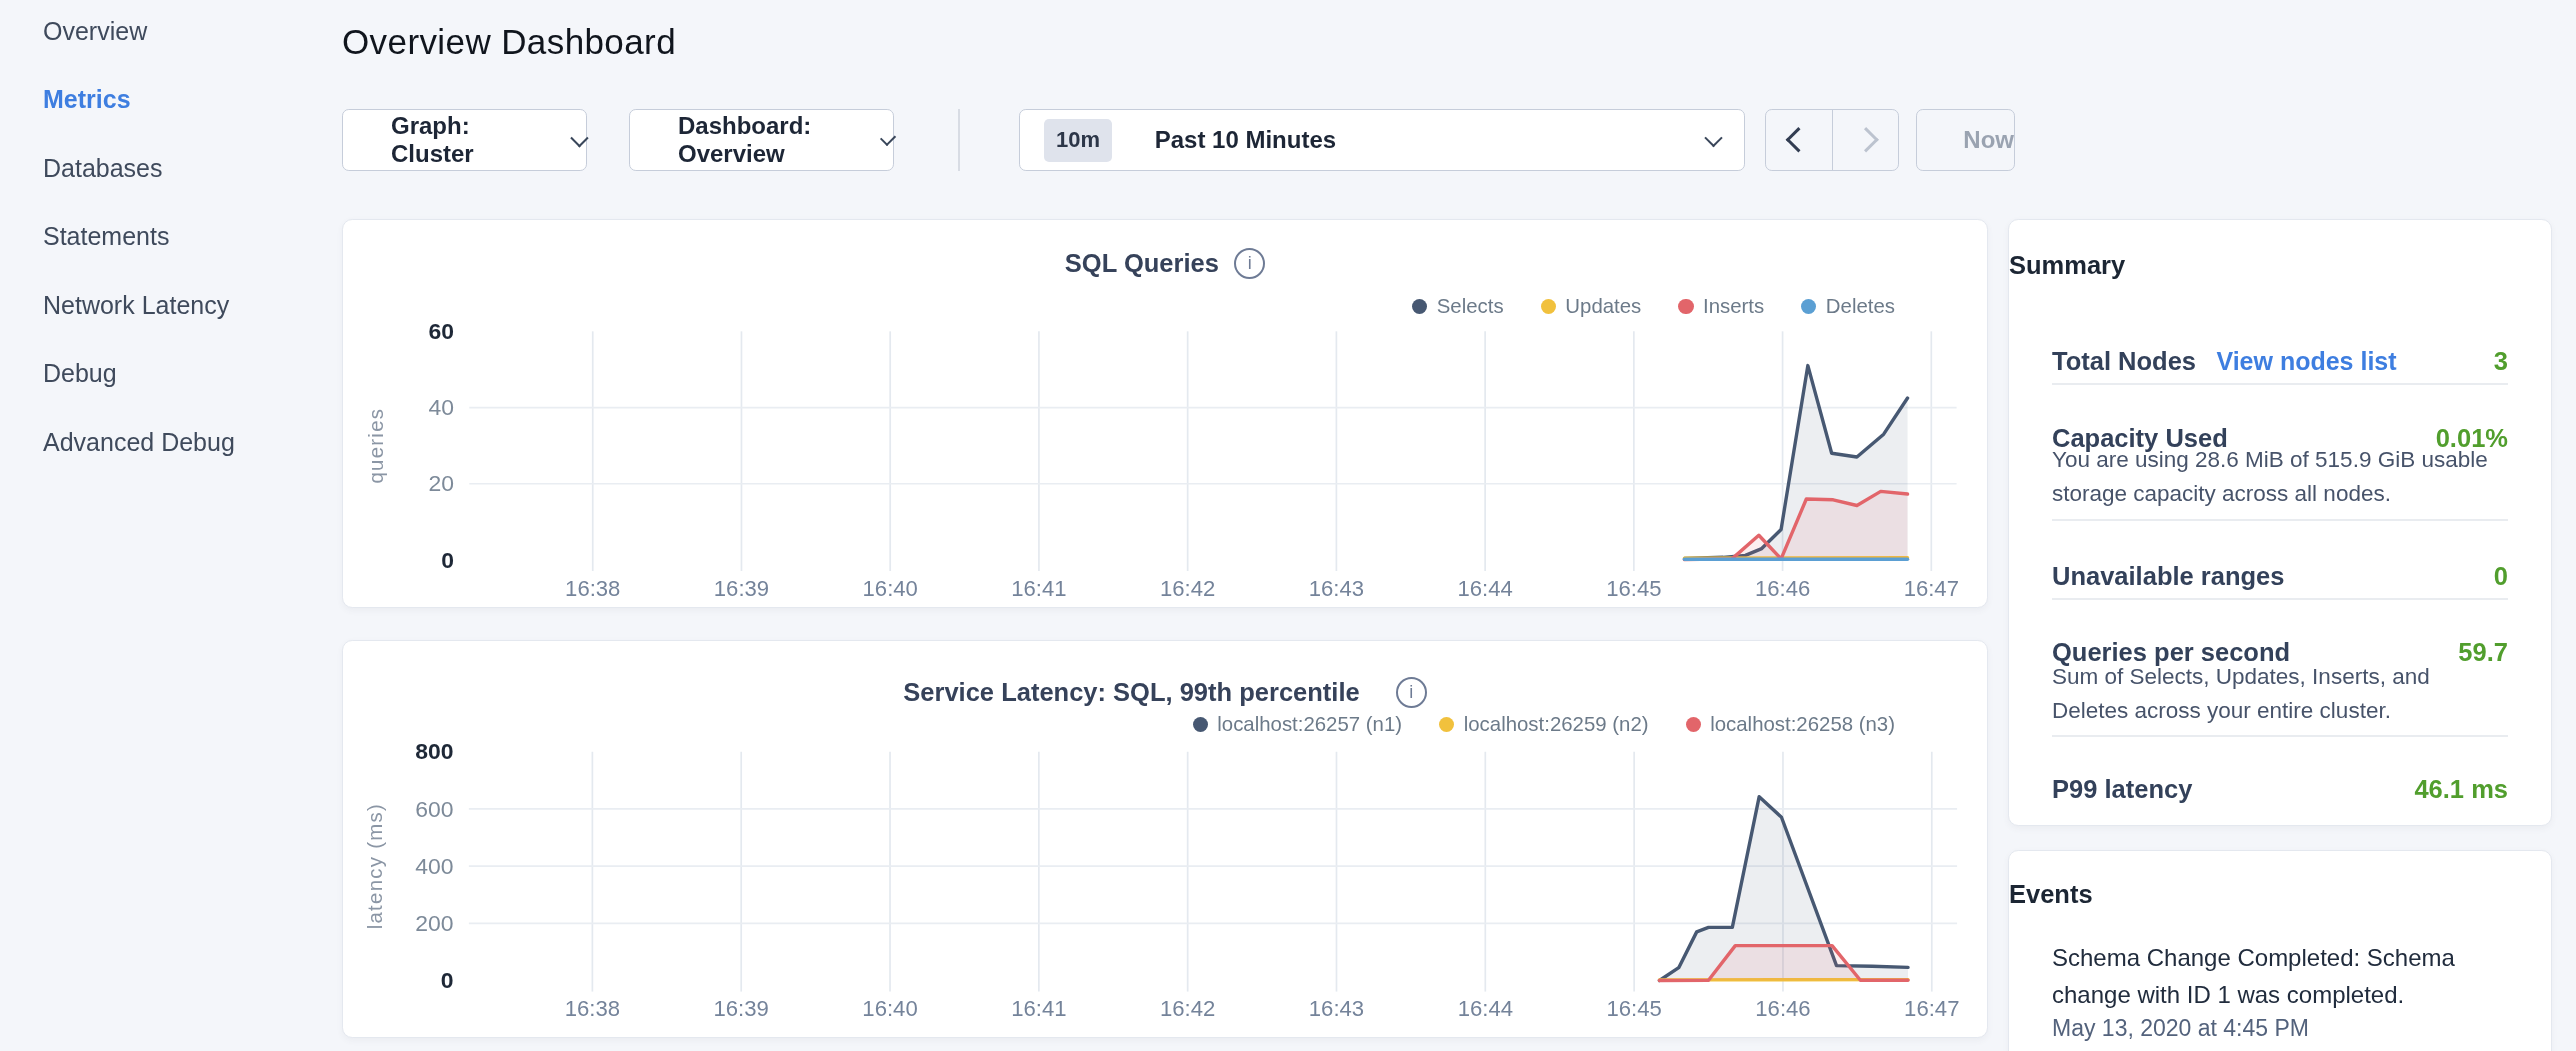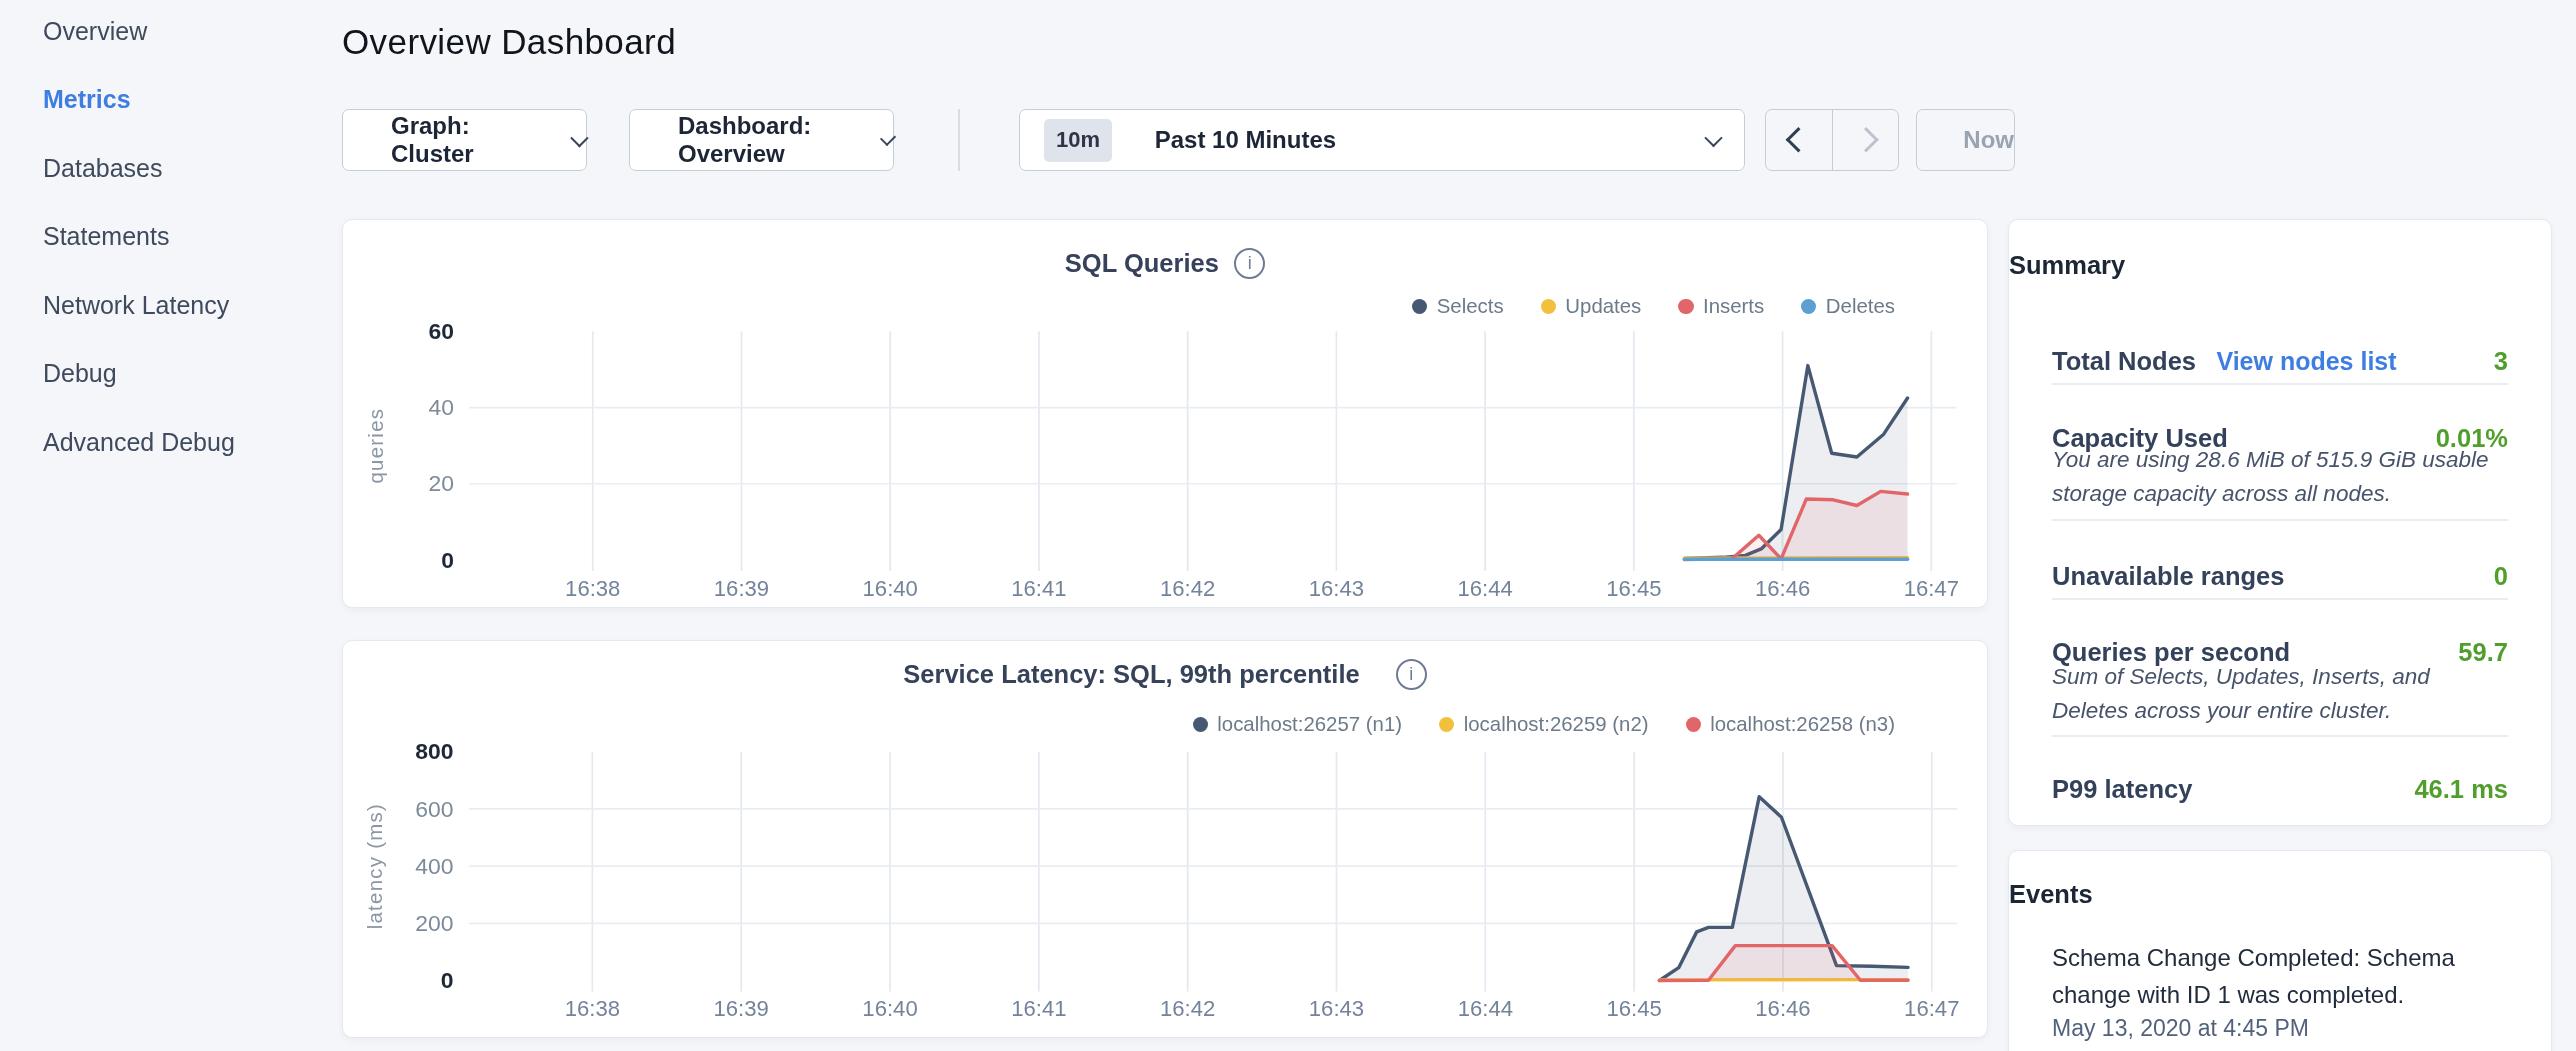--- a/index.html
+++ b/index.html
@@ -51,21 +51,21 @@
   .legend{position:absolute;right:92px;display:flex;align-items:center;gap:37px;}
   .legend-item{display:flex;align-items:center;gap:9.4px;font-size:20.4px;color:#6c7a89;}
   .legend-dot{width:15.3px;height:15.3px;border-radius:50%;background:#999;}
 
   
   .panel-title{position:absolute;left:0;right:0;text-align:left;font-size:25.5px;font-weight:700;color:#1c2634;}
   .sum-row{position:absolute;left:43px;right:43px;display:flex;align-items:baseline;}
   .sum-label{font-size:25.5px;font-weight:700;color:#33415a;margin-top:20px;}
   .sum-link{font-size:25px;font-weight:700;color:#3e7ee0;margin-left:20.4px;cursor:pointer;}
   .sum-value{margin-left:auto;font-size:25.5px;font-weight:700;color:#519e2d;}
-  .sum-desc{position:absolute;left:43px;right:50px;font-size:22.5px;line-height:34px;color:#47536a;font-style:italic;}
+  .sum-desc{position:absolute;left:43px;right:50px;font-size:22.5px;line-height:34px;color:#47536a;}
   .sum-div{position:absolute;left:43px;right:43px;height:1.7px;background:#e9ecf0;}
   .ev-text{position:absolute;left:43px;right:34px;top:88px;font-size:24px;line-height:37px;color:#212c3d;}
   .ev-time{position:absolute;left:43px;top:164px;font-size:23px;color:#53627c;}
 </style>
 </head>
 <body>
 
 <div class="app">
 
   <div class="sidebar">
@@ -199,21 +199,21 @@
           <text x="130" y="206.25" text-anchor="end" fill="#7d8a99" font-size="27" font-weight="400">600</text>
           <text x="130" y="139" text-anchor="end" fill="#1e2837" font-size="27" font-weight="700">800</text>
           <text fill="#8b96a5" font-size="24" text-anchor="middle" letter-spacing="1.5" transform="translate(46,264.5) rotate(-90)">latency (ms)</text>
           <path d="M1548.0,399.0L1570.7,383.9L1591.8,341.8L1605.7,336.5L1633.7,336.5L1665.3,182.8L1691.5,207.0L1756.2,381.5L1798.3,382.2L1840.3,383.5L1840.3,399L1548.0,399Z" fill="rgba(71,88,114,0.10)" stroke="none"></path>
           <path d="M1548.0,399.0L1570.7,383.9L1591.8,341.8L1605.7,336.5L1633.7,336.5L1665.3,182.8L1691.5,207.0L1756.2,381.5L1798.3,382.2L1840.3,383.5" fill="none" stroke="#475872" stroke-width="4" stroke-linejoin="round" stroke-linecap="round"></path>
           <path d="M1548.0,398.3L1840.3,398.0L1840.3,399L1548.0,399Z" fill="rgba(241,193,61,0.10)" stroke="none"></path>
           <path d="M1548.0,398.3L1840.3,398.0" fill="none" stroke="#f1c13d" stroke-width="4" stroke-linejoin="round" stroke-linecap="round"></path>
           <path d="M1548.0,399.0L1605.7,398.7L1637.2,358.0L1751.0,358.0L1784.3,398.7L1840.3,398.7L1840.3,399L1548.0,399Z" fill="rgba(226,101,106,0.10)" stroke="none"></path>
           <path d="M1548.0,399.0L1605.7,398.7L1637.2,358.0L1751.0,358.0L1784.3,398.7L1840.3,398.7" fill="none" stroke="#e2656a" stroke-width="4" stroke-linejoin="round" stroke-linecap="round"></path>
         </svg></div>
-    <div class="chart-title-row" style="top:18px;gap:36px;">
+    <div class="chart-title-row" style="top:36px;gap:36px;">
       <span class="chart-title">Service Latency: SQL, 99th percentile</span>
       <span class="info-icon">i</span>
     </div>
     <div class="legend" style="top:72px;">
       <span class="legend-item">
         <span class="legend-dot" style="background: rgb(71, 88, 114);"></span>
         <span>localhost:26257 (n1)</span>
       </span>
       <span class="legend-item">
         <span class="legend-dot" style="background: rgb(241, 193, 61);"></span>

